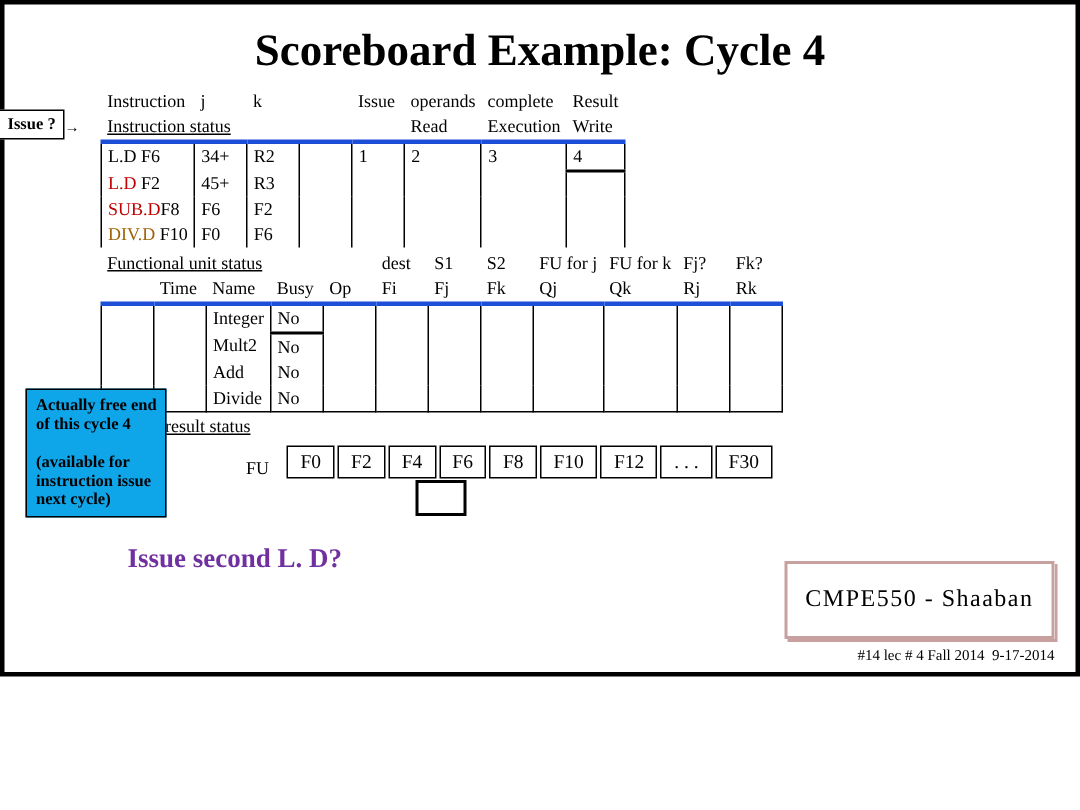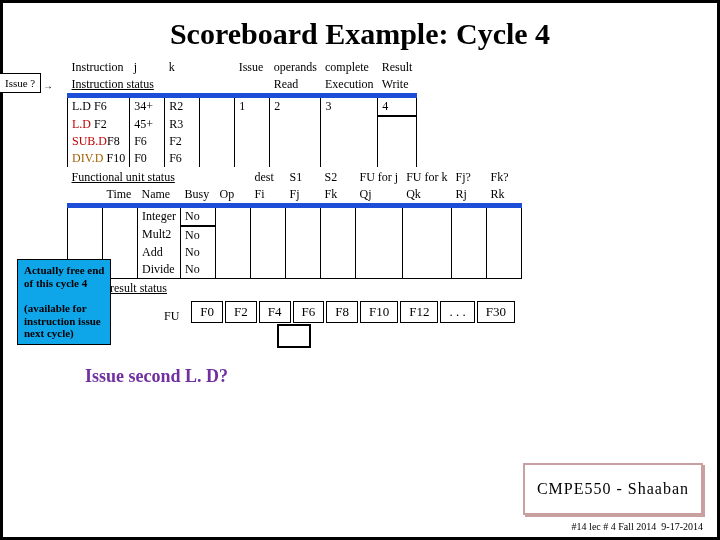--- a/index.html
+++ b/index.html
@@ -1,28 +1,28 @@
 <!DOCTYPE html>
 <html><head>
 <meta charset="utf-8">
 <style>
 body{margin:0;font-family:"Times New Roman",serif;background:#fff}
-.slide{width:720px;height:540px;border:3px solid #000;box-sizing:border-box;position:relative;background:#fff}
+.slide{width:720px;height:451px;border:3px solid #000;box-sizing:border-box;position:relative;background:#fff}
 .title{font-size:30px;font-weight:bold;text-align:center;margin:14px 0 8px}
 .content{position:relative;padding:0 14px}
-.callout1{position:absolute;left:-4px;top:70px;border:1px solid #000;font-size:11px;font-weight:normal;padding:3px 5px;background:#fff;z-index:5}
+.callout1{position:absolute;left:-4px;top:70px;border:1px solid #000;font-size:11px;font-weight:bold;padding:3px 5px;background:#fff;z-index:5}
 .callout2{position:absolute;left:14px;top:256px;border:1px solid #000;font-size:11px;font-weight:bold;padding:4px 6px;background:#0ea5e9;z-index:5;line-height:1.15}
 .tbl{border-collapse:collapse;font-size:12px;margin-left:50px}
 .tbl td{padding:1px 4px;vertical-align:top;min-width:26px}
 .u{text-decoration:underline}
 .hdr td{white-space:nowrap}
 .red{color:#c00000}
 .grn{color:#a16207}
 .bl td{border-left:1px solid #000;border-right:1px solid #000}
-.bt td{border-top:5px solid #1d4ed8}
+.bt td{border-top:3px solid #1d4ed8}
 .bb td{border-bottom:1px solid #000}
 .hl{border:2px solid #000}
 .clock{font-size:17px;font-weight:bold;margin-left:60px;margin-top:2px}
 .clkrow{display:flex;align-items:baseline;margin-left:50px;margin-top:3px}
 .cnum{font-size:14px;margin-left:30px;margin-right:60px}
 .fu{font-size:12px;margin-right:10px}
 .regs td{border:1px solid #000;font-size:13px;padding:2px 8px;text-align:center}
 .boxbelow{border:2px solid #000;width:30px;height:20px;margin-left:260px;margin-top:-1px}
 .q{font-size:18px;font-weight:bold;color:#7030a0;margin:18px 0 0 68px}
 .footer{position:absolute;right:14px;bottom:22px;border:2px solid #c9a0a0;box-shadow:2px 2px 0 #c9a0a0;padding:15px 12px;font-size:16px;letter-spacing:1px}

